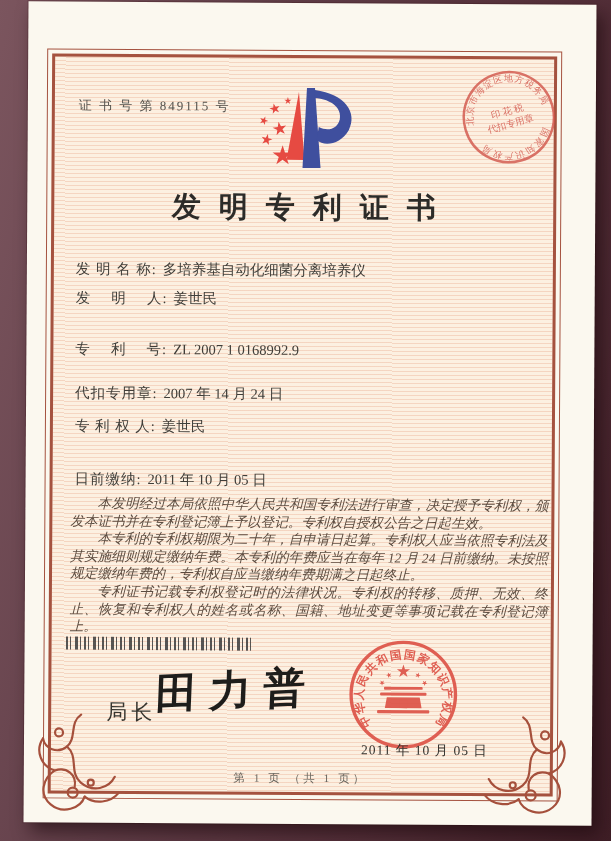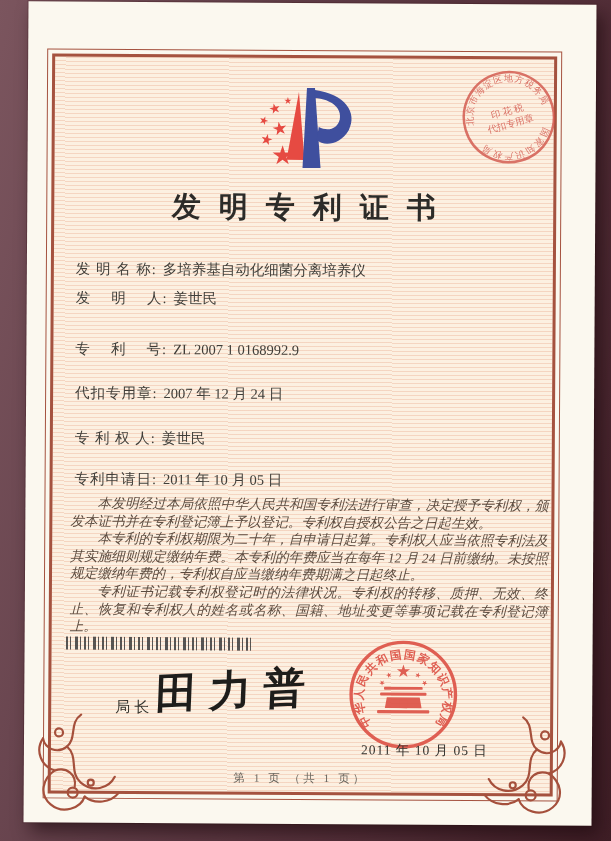--- a/index.html
+++ b/index.html
@@ -26,46 +26,47 @@
   }
   .certno{position:absolute;left:24px;top:40px;font-size:13px;color:#54514c;letter-spacing:2px;white-space:pre;}
   .title{position:absolute;left:0;top:130px;width:100%;text-align:center;
     font-size:29px;font-weight:bold;color:#2c2b28;letter-spacing:18px;text-indent:18px;}
   .logo{position:absolute;left:186px;top:22px;}
   .taxstamp{position:absolute;left:404px;top:8px;opacity:.78;}
   .fields{position:absolute;left:22px;top:0;width:460px;}
   .frow{position:absolute;left:0;font-size:14.5px;color:#403e39;white-space:pre;}
   .frow .lab{letter-spacing:1px;}
   .frow .val{margin-left:6px;}
-  .r0{top:203px}.r1{top:232px}.r2{top:283px}.r3{top:327px}.r4{top:372px}.r5{top:413px}
+  .r0{top:203px}.r1{top:232px}.r2{top:283px}.r3{top:327px}.r4{top:360px}.r5{top:413px}
   .bodytxt{position:absolute;left:18px;top:438px;width:478px;
     font-size:13.6px;line-height:17.6px;color:#5c4c40;font-style:italic;text-align:justify;}
   .bodytxt p{margin:0;text-indent:2em;}
   .barcode{position:absolute;left:14px;top:580px;width:188px;height:13px;
     background:repeating-linear-gradient(90deg,#3a3a3a 0 2px,transparent 2px 4px,#3a3a3a 4px 5px,transparent 5px 9px,#3a3a3a 9px 12px,transparent 12px 14px,#3a3a3a 14px 15px,transparent 15px 18px);
     opacity:.85;}
-  .sig-label{position:absolute;left:64px;top:641px;font-size:15px;color:#37352f;letter-spacing:4px;}
+  .sig-label{position:absolute;left:55px;top:641px;font-size:21px;color:#37352f;letter-spacing:4px;}
   .sig-name{position:absolute;left:104px;top:605px;font-size:42px;font-weight:bold;color:#1e1d1b;
     letter-spacing:12px;transform:rotate(-3deg) skewX(-5deg);}
   .seal{position:absolute;left:294px;top:578px;opacity:.92;}
   .seal-date{position:absolute;left:310px;top:683px;width:130px;font-size:13.5px;color:#34322e;
     letter-spacing:1px;white-space:pre;z-index:5;}
   .footer{position:absolute;left:0;top:713px;width:100%;text-align:center;font-size:11.5px;color:#6a655d;letter-spacing:3px;white-space:pre;}
   .flourish{position:absolute;z-index:4;}
   .fl-left{left:-22px;top:648px;}
   .fl-right{left:412px;top:648px;transform:scaleX(-1);}
   svg text{font-family:"Liberation Serif", serif;}
 </style>
 </head>
 <body>
 
 <div class="page">
   <div class="paper">
     <div class="frame">
 
+      <div class="certno">证 书 号 第 849115 号</div>
 
       <svg class="logo" width="140" height="105" viewBox="0 0 140 105">
         <defs>
           <polygon id="star" points="0,-10 2.24,-3.09 9.51,-3.09 3.63,1.18 5.88,8.09 0,3.82 -5.88,8.09 -3.63,1.18 -9.51,-3.09 -2.24,-3.09"></polygon>
         </defs>
         <g fill="#e64a42">
           <use href="#star" transform="translate(42,76) scale(1.05)"></use>
           <use href="#star" transform="translate(26,60) scale(0.58) rotate(12)"></use>
           <use href="#star" transform="translate(39,49) scale(0.72) rotate(-10)"></use>
           <use href="#star" transform="translate(23,41) scale(0.45) rotate(20)"></use>
@@ -93,23 +94,23 @@
           <text x="50" y="60" text-anchor="middle" font-size="9.5" fill="#d05046" stroke="none">代扣专用章</text>
         </g>
       </svg>
 
       <div class="title">发明专利证书</div>
 
       <div class="fields">
         <div class="frow r0"><span class="lab">发 明 名 称:</span><span class="val">多培养基自动化细菌分离培养仪</span></div>
         <div class="frow r1"><span class="lab">发　 明　 人:</span><span class="val">姜世民</span></div>
         <div class="frow r2"><span class="lab">专　 利　 号:</span><span class="val">ZL 2007 1 0168992.9</span></div>
-        <div class="frow r3"><span class="lab">代扣专用章:</span><span class="val">2007 年 12 月 24 日</span></div>
+        <div class="frow r3"><span class="lab">代扣专用章:</span><span class="val">2007 年 14 月 24 日</span></div>
         <div class="frow r4"><span class="lab">专 利 权 人:</span><span class="val">姜世民</span></div>
-        <div class="frow r5"><span class="lab">专利申请日:</span><span class="val">2011 年 10 月 05 日</span></div>
+        <div class="frow r5"><span class="lab">日前缴纳:</span><span class="val">2011 年 10 月 05 日</span></div>
       </div>
 
       <div class="bodytxt">
         <p>本发明经过本局依照中华人民共和国专利法进行审查，决定授予专利权，颁发本证书并在专利登记簿上予以登记。专利权自授权公告之日起生效。</p>
         <p>本专利的专利权期限为二十年，自申请日起算。专利权人应当依照专利法及其实施细则规定缴纳年费。本专利的年费应当在每年 12 月 24 日前缴纳。未按照规定缴纳年费的，专利权自应当缴纳年费期满之日起终止。</p>
         <p>专利证书记载专利权登记时的法律状况。专利权的转移、质押、无效、终止、恢复和专利权人的姓名或名称、国籍、地址变更等事项记载在专利登记簿上。</p>
       </div>
 
       <div class="barcode"></div>
 

